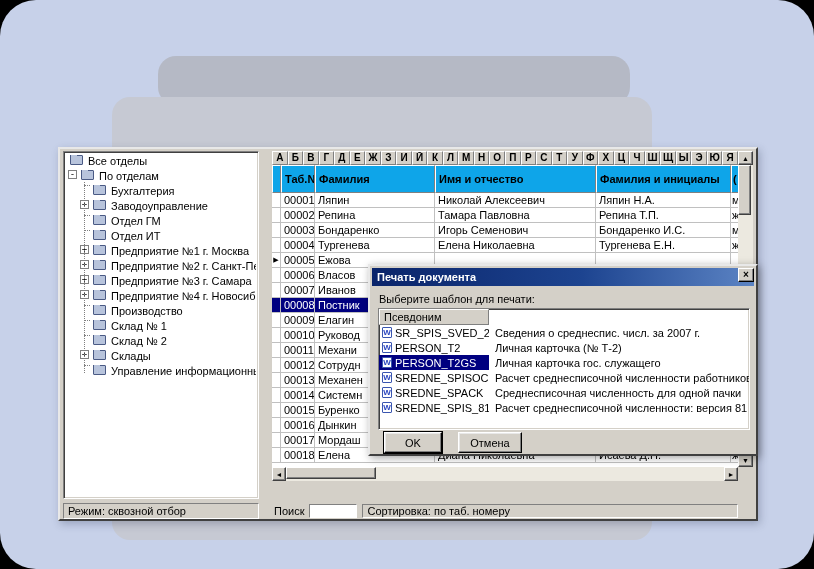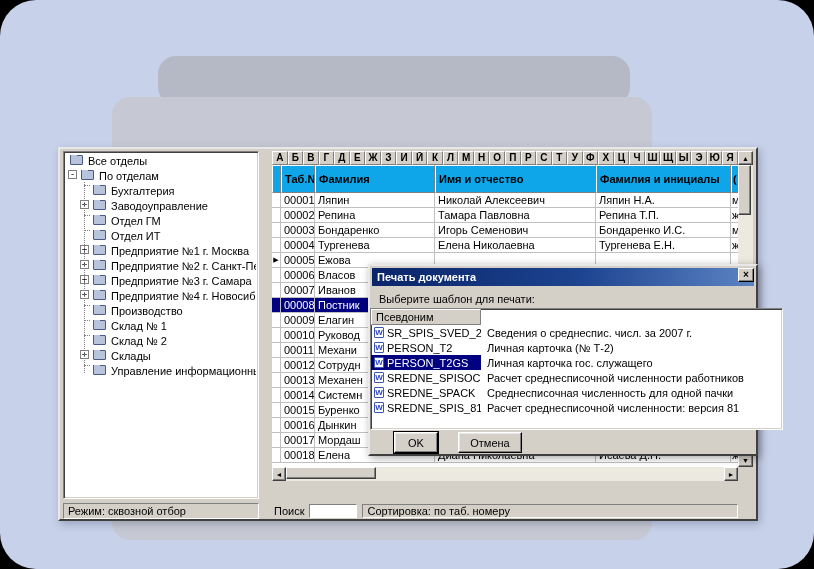--- a/index.html
+++ b/index.html
@@ -158,21 +158,21 @@
     display:flex; align-items:center; padding-left:5px;
   }
   .dlg-close {
     position:absolute; right:2px; top:2px; width:16px; height:14px;
     background:#d4d0c8; color:#000;
     border:1px solid; border-color:#fff #000 #000 #fff; box-shadow:inset -1px -1px 0 #808080;
     display:flex; align-items:center; justify-content:center;
     font-size:10px; font-weight:bold; line-height:10px;
   }
   .dlg-prompt { position:absolute; left:9px; top:27px; font-size:11px; }
-  .dlg-list { position:absolute; left:0; top:42px; width:413px; height:122px; background:#fff; overflow:hidden; }
+  .dlg-list { position:absolute; left:8px; top:42px; width:372px; height:122px; background:#fff; overflow:hidden; }
   .list-header { display:flex; height:16px; }
   .lh-alias, .lh-name {
     background:#d4d0c8; border:1px solid; border-color:#fff #808080 #808080 #fff;
     font-size:11px; line-height:14px; padding:0 4px; white-space:nowrap; overflow:hidden;
   }
   .lh-alias { width:110px; }
   .lh-name { flex:1; }
   .list-row { display:flex; height:15px; align-items:center; font-size:11px; }
   .l-alias {
     width:110px; height:100%; display:flex; align-items:center;
@@ -186,21 +186,21 @@
   .alias-text { overflow:hidden; white-space:nowrap; }
   .l-name { flex:1; padding-left:6px; white-space:nowrap; overflow:hidden; }
   .list-row.sel .l-alias { background:#000080; color:#fff; }
   .dlg-btn {
     position:absolute; top:166px; height:21px;
     background:#d4d0c8; color:#000; font-size:11px; font-family:inherit;
     border:1px solid; border-color:#fff #000 #000 #fff;
     box-shadow:inset -1px -1px 0 #808080, inset 1px 1px 0 #e8e8e8;
     padding:0; text-align:center;
   }
-  .ok { left:24px; width:44px; outline:1px solid #000; }
+  .ok { left:14px; width:58px; outline:1px solid #000; }
   .cancel { left:88px; width:64px; }
 </style>
 </head>
 <body>
 
 <div class="stage">
   <div class="card card-a"></div>
   <div class="card card-b"></div>
 
   <div class="app-window">

